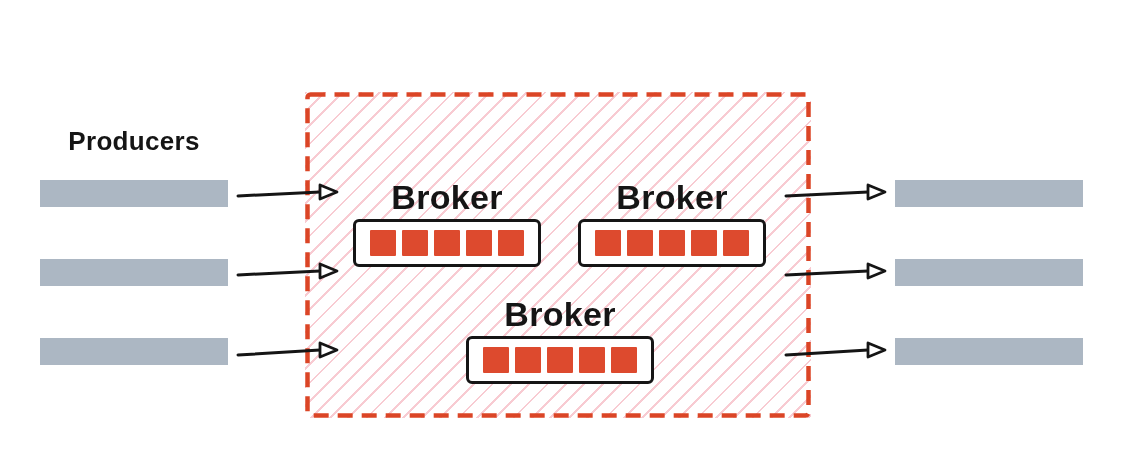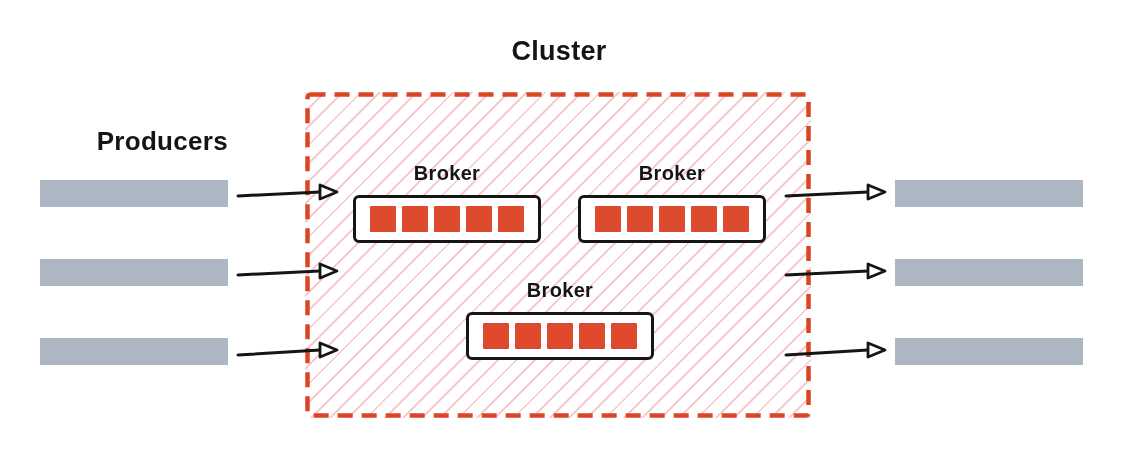--- a/index.html
+++ b/index.html
@@ -17,21 +17,21 @@
     font-family:"Liberation Sans", sans-serif;
     color:var(--ink);
     overflow:hidden;
   }
   .title{
     position:absolute;left:457px;top:36px;width:204px;
     text-align:center;font-size:27px;font-weight:600;letter-spacing:.3px;
   }
   .side-label{
     position:absolute;top:126px;width:188px;
-    text-align:right;font-size:26px;font-weight:600;letter-spacing:.3px;
+    text-align:center;font-size:26px;font-weight:600;letter-spacing:.3px;
   }
   .producers-label{left:40px;}
   .consumers-label{left:895px;}
   .bars{
     position:absolute;top:180px;
     display:flex;flex-direction:column;gap:52px;
   }
   .producer-bars{left:40px;}
   .consumer-bars{left:895px;}
   .bar{width:188px;height:27px;background:var(--bar);}
@@ -40,37 +40,36 @@
     background:repeating-linear-gradient(135deg,
       var(--hatch) 0px, var(--hatch) 2px,
       transparent 2px, transparent 13px);
   }
   .cluster-border-svg{position:absolute;left:0;top:0;display:block;}
   .broker{position:absolute;width:188px;}
   .broker-1{left:353px;top:158px;}
   .broker-2{left:578px;top:158px;}
   .broker-3{left:466px;top:275px;}
   .broker-label{
-    text-align:center;font-size:20px;font-weight:600;
-    line-height:30px;margin-bottom:7px;letter-spacing:.3px;
+    text-align:center;font-size:34px;font-weight:600;
+    line-height:30px;margin-bottom:7px;letter-spacing:.3px;margin-top:24px;
   }
   .broker-box{
     box-sizing:border-box;height:48px;
     background:#ffffff;border:3px solid var(--ink);border-radius:6px;
     display:flex;align-items:center;justify-content:center;gap:6px;
   }
   .sq{width:26px;height:26px;background:var(--partition);border-radius:1px;flex:0 0 auto;}
   .arrow{position:absolute;display:block;}
 </style>
 </head>
 <body>
 
 <div class="canvas">
 
-  <div class="title">Cluster</div>
 
   <div class="cluster-region">
     <svg class="cluster-border-svg" width="506" height="326" viewBox="0 0 506 326">
       <rect x="2.5" y="2.5" width="501" height="321" rx="3" fill="none" style="stroke:var(--cluster-border)" stroke-width="4.5" stroke-dasharray="15 9"></rect>
     </svg>
   </div>
 
   <div class="side-label producers-label">Producers</div>
   <div class="bars producer-bars">
       <span class="bar"></span>

